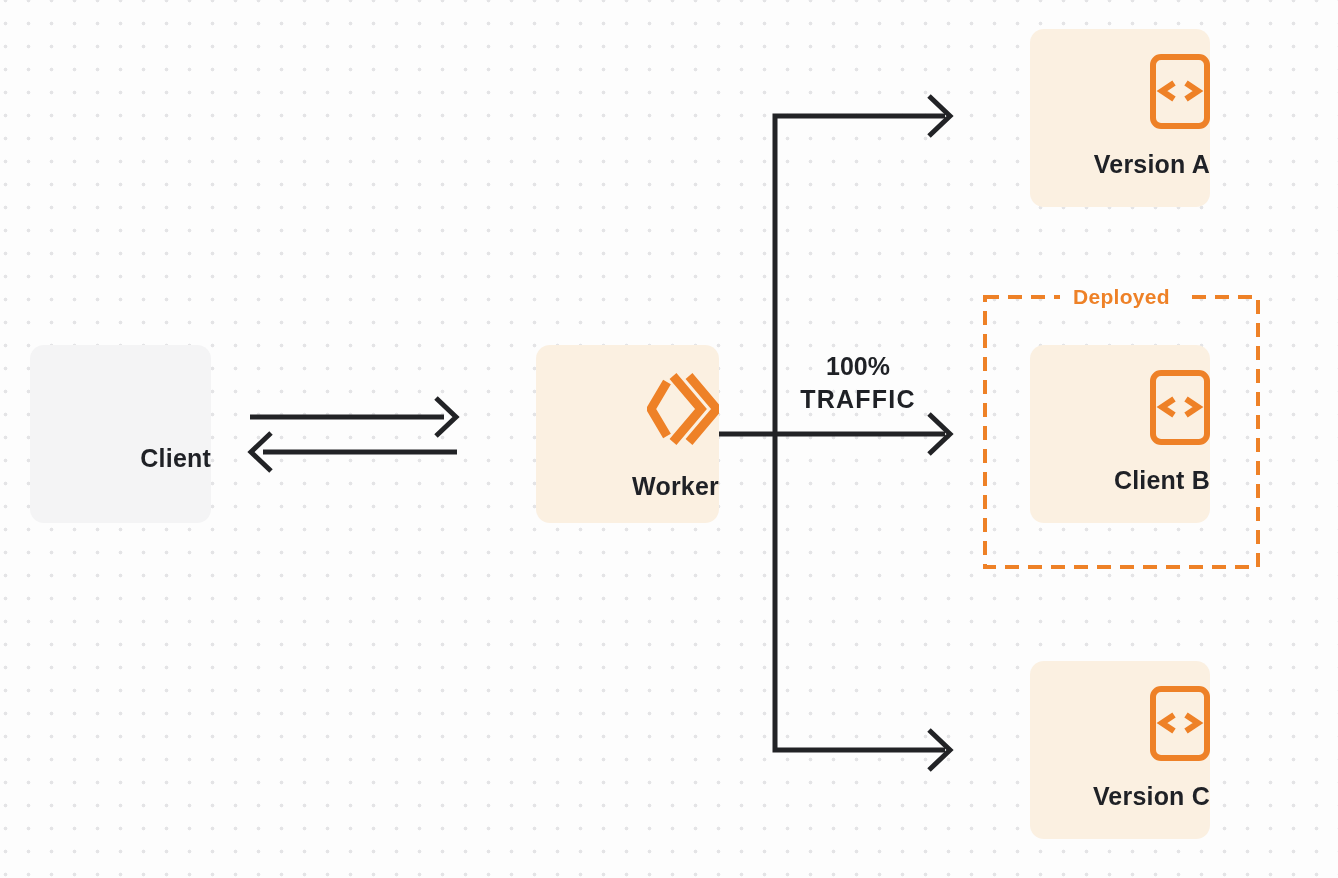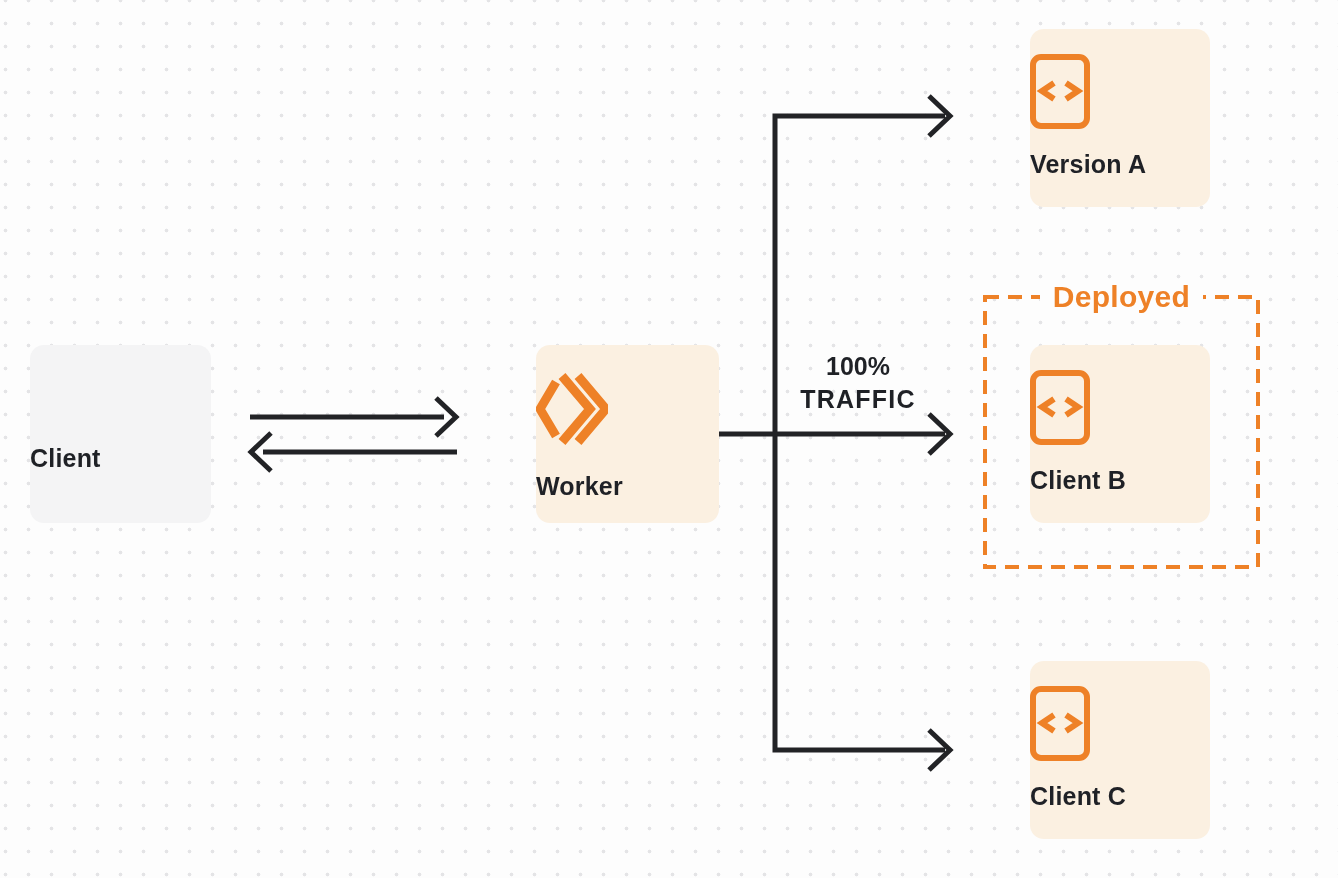--- a/index.html
+++ b/index.html
@@ -44,21 +44,21 @@
     stroke: var(--orange);
     stroke-width: 4;
     stroke-dasharray: 14 9;
   }
 
   .node {
     position: absolute;
     border-radius: 14px;
     display: flex;
     flex-direction: column;
-    align-items: flex-start;
+    align-items: flex-end;
     justify-content: center;
   }
   .node .label {
     font-size: 25px;
     font-weight: 700;
     color: var(--text);
     letter-spacing: 0.2px;
     margin-top: 48px;
   }
 
@@ -102,21 +102,21 @@
     width: 273px;
     text-align: center;
     line-height: 0;
   }
   .deployed-label span {
     display: inline-block;
     background: var(--bg);
     padding: 0 13px;
     line-height: 28px;
     transform: translateY(-50%);
-    font-size: 30px;
+    font-size: 21px;
     font-weight: 700;
     color: var(--orange);
     letter-spacing: 0.3px;
   }
 
   .traffic-label {
     position: absolute;
     left: 777px; top: 350px;
     width: 162px;
     text-align: center;
@@ -185,21 +185,21 @@
   </div>
 
   <div class="node version version-c">
     <svg class="icon" width="60" height="75" viewBox="0 0 60 75" aria-hidden="true">
       <g class="stroke-orange" stroke-width="6">
         <rect x="3" y="3" width="54" height="69" rx="8"></rect>
         <polyline points="24,29 12,37 24,45"></polyline>
         <polyline points="36,29 48,37 36,45"></polyline>
       </g>
     </svg>
-    <div class="label">Client C</div>
+    <div class="label">Version C</div>
   </div>
 
   <div class="deployed-label">
     <span>Deployed</span>
   </div>
 
   <div class="traffic-label">
     <div class="pct">100%</div>
     <div class="word">TRAFFIC</div>
   </div>

